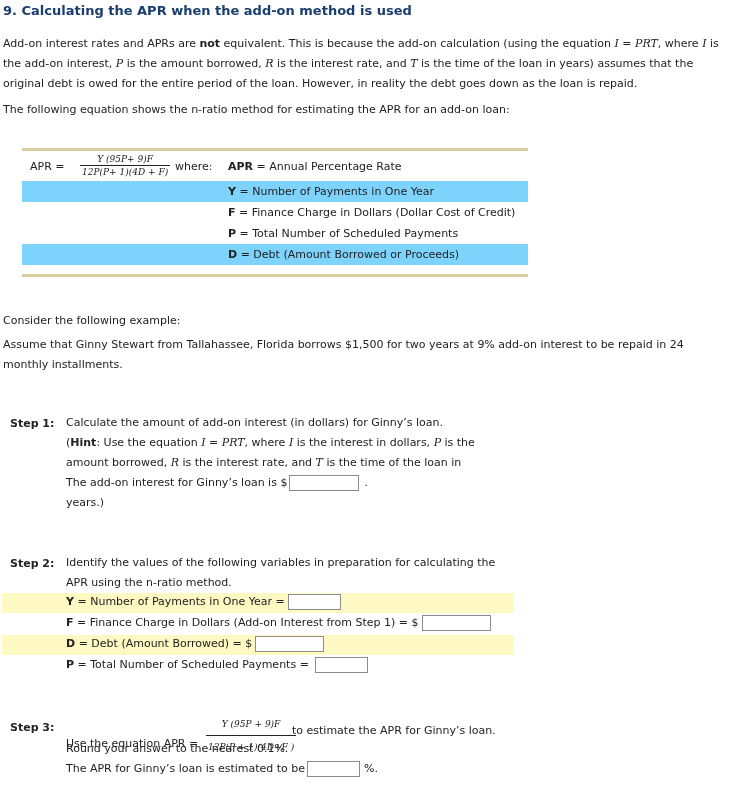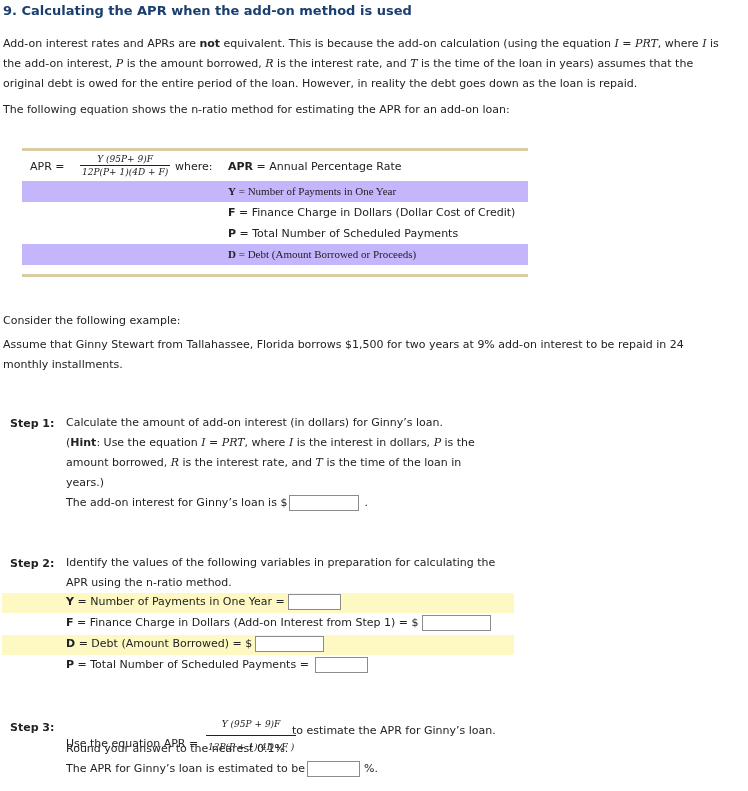--- a/index.html
+++ b/index.html
@@ -13,21 +13,21 @@
       left:3px; top:3px; font-weight:bold; color:#1a3e6e; font-size:13px;
     }
     .para { left:3px; width:740px; line-height:19.5px; }
     i.v { font-family:"DejaVu Serif","Liberation Serif",serif; font-style:italic; }
     b { font-weight:bold; }
 
     
     .ftable { left:22px; top:148px; width:506px; }
     .ftable .rule { height:3px; background:#d8cca0; }
     .frow { position:relative; height:21px; }
-    .frow.shade { background:#c4b5fd;font-family:Liberation Serif, serif; }
+    .frow.shade { background:#7dd3fc; }
     .frow .def { position:absolute; left:206px; top:4px; white-space:nowrap; }
     .apr-lbl { position:absolute; left:8px; top:12px; }
     .where-lbl { position:absolute; left:153px; top:12px; }
     .frac {
       position:absolute; text-align:center;
       font-family:"DejaVu Serif","Liberation Serif",serif; font-style:italic; font-size:9px;
     }
     .frac .num { display:block; padding:0 2px 1px; border-bottom:1px solid #222; white-space:nowrap; }
     .frac .den { display:block; padding:1px 2px 0; white-space:nowrap; }
 
@@ -97,24 +97,24 @@
 
 <div class="abs step-lbl" style="top:417px;">Step 1:</div>
 <div class="abs step-body" style="top:413px;">
   <div class="line">Calculate the amount of add-on interest (in dollars) for Ginny’s loan.</div>
   <div class="line">
     <span>(</span><b>Hint</b><span>: Use the equation </span><i class="v">I</i><span> = </span><i class="v">PRT</i><span>, where </span><i class="v">I</i><span> is the interest in dollars, </span><i class="v">P</i><span> is the</span>
   </div>
   <div class="line">
     <span>amount borrowed, </span><i class="v">R</i><span> is the interest rate, and </span><i class="v">T</i><span> is the time of the loan in</span>
   </div>
-  <div class="line">years.)</div>
   <div class="line">
     <span>The add-on interest for Ginny’s loan is $</span><input class="ans" type="text" style="width: 70px; margin-left: 2px;" value=""><span style="margin-left:5px;">.</span>
   </div>
+  <div class="line">years.)</div>
 </div>
 
 <div class="abs step-lbl" style="top:557px;">Step 2:</div>
 <div class="abs step-body" style="top:553px;">
   <div class="line">Identify the values of the following variables in preparation for calculating the</div>
   <div class="line">APR using the n-ratio method.</div>
 </div>
 <div class="s2row shade" style="top:593px;">
   <span class="cnt"><b>Y</b><span> = Number of Payments in One Year =</span><input class="ans" type="text" style="width: 53px; margin-left: 3px;" value=""></span>
 </div>

